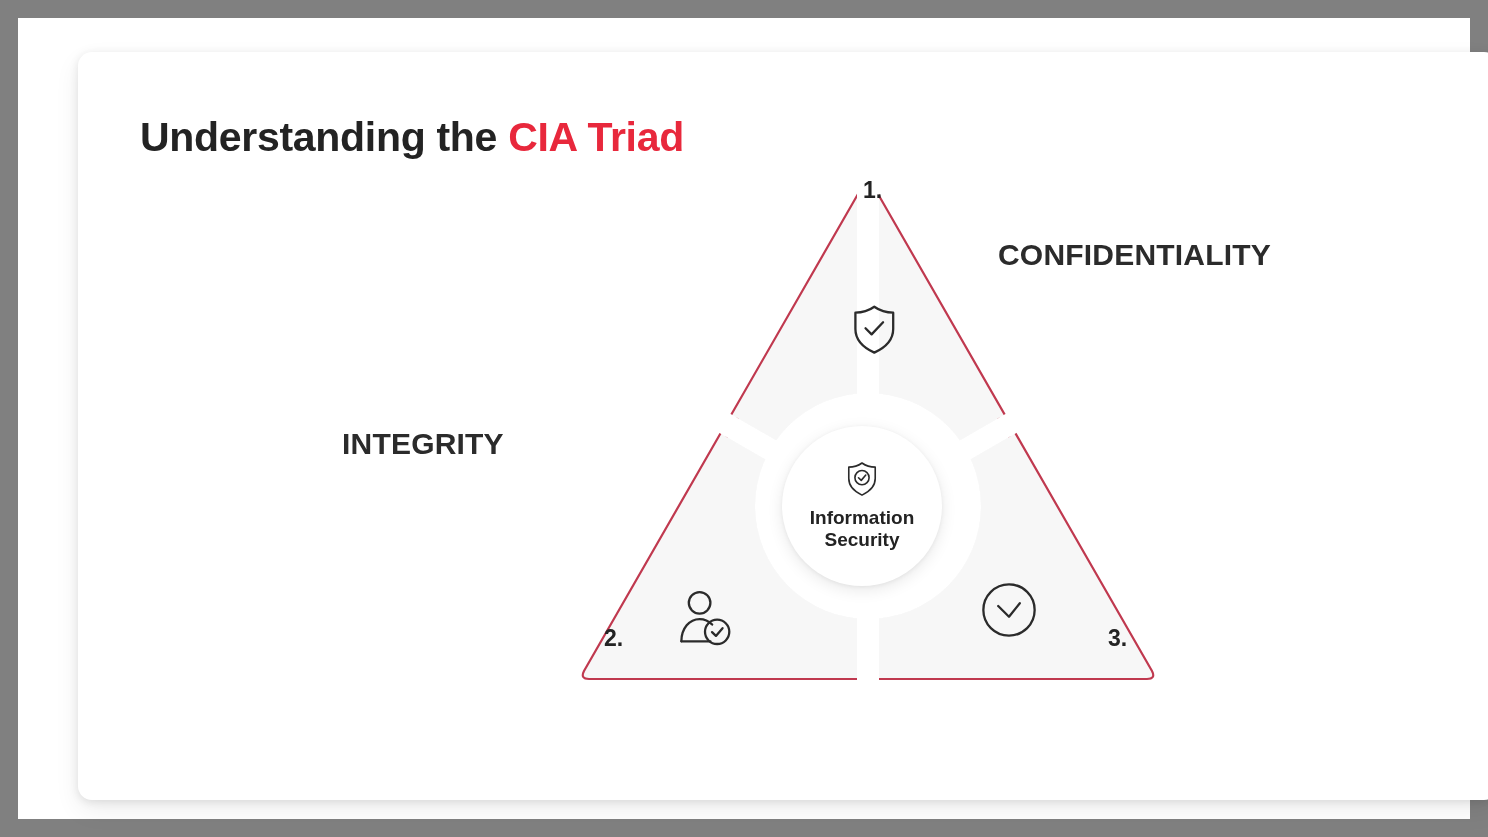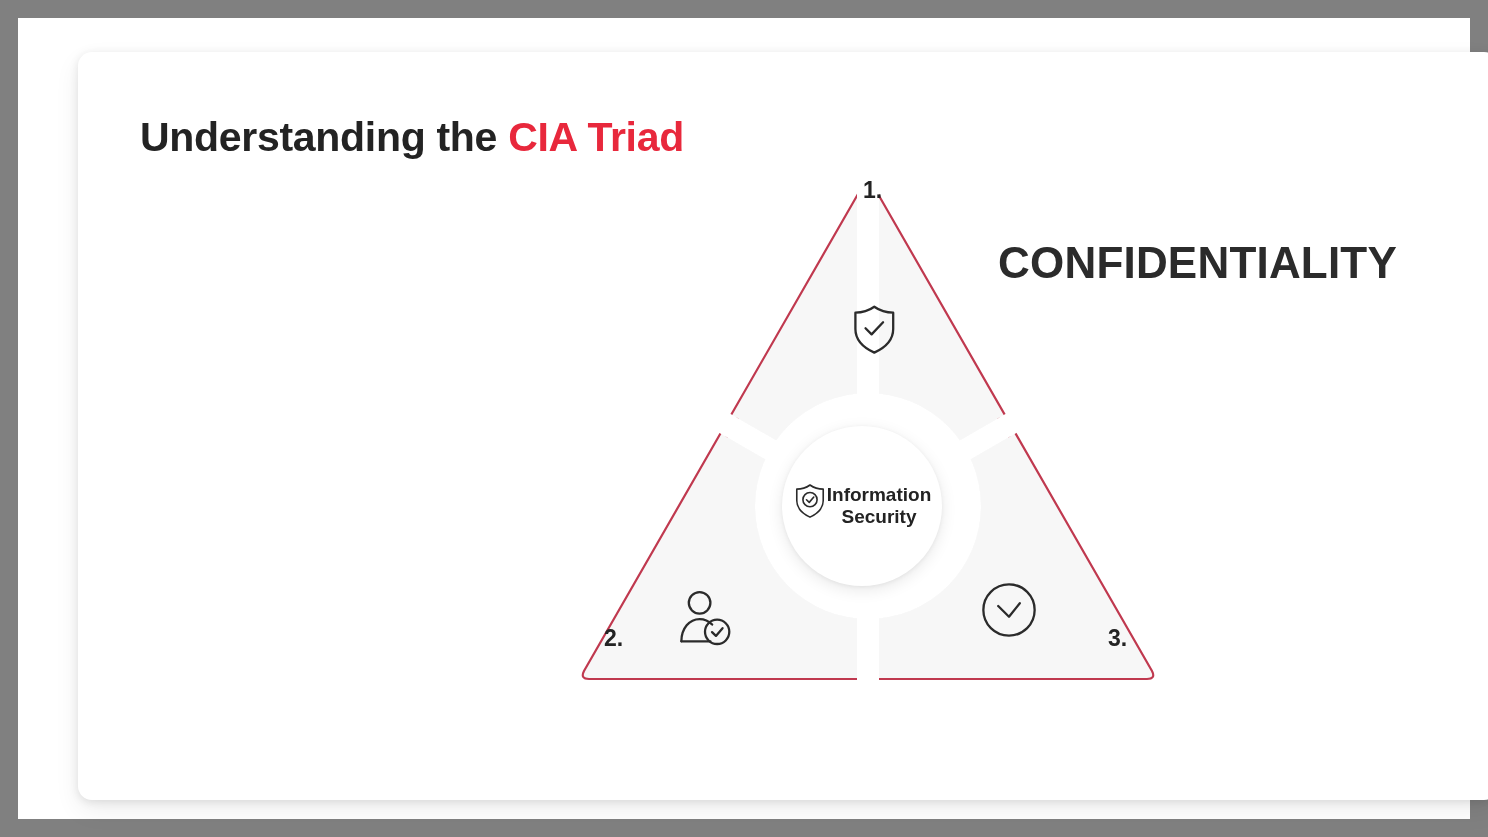--- a/index.html
+++ b/index.html
@@ -38,21 +38,21 @@
   #diagram {
     position:absolute;
     left:0; top:0;
     width:1420px; height:748px;
     pointer-events:none;
   }
   #diagram svg { display:block; }
 
   .side-label {
     position:absolute;
-    font-size:44px;
+    font-size:30px;
     font-weight:bold;
     color:#2b2b2b;
     letter-spacing:0.2px;
     white-space:nowrap;
   }
   #label-confidentiality { left:920px; top:186px; }
   #label-integrity       { left:264px; top:375px; }
   #label-availability    { left:1048px; top:442px; }
 
   .seg-number {
@@ -66,21 +66,21 @@
   #num-3 { left:1030px; top:573px; }
 
   #center-hub {
     position:absolute;
     left:704px; top:374px;
     width:160px; height:160px;
     border-radius:50%;
     background:#ffffff;
     box-shadow:0 4px 16px rgba(0,0,0,0.09), 0 1px 4px rgba(0,0,0,0.06);
     display:flex;
-    flex-direction:row;
+    flex-direction:column;
     align-items:center;
     justify-content:center;
   }
   #center-hub .hub-icon { margin-bottom:4px; }
   #hub-text {
     font-size:19px;
     font-weight:bold;
     color:#232323;
     line-height:1.15;
     text-align:center;
@@ -152,20 +152,21 @@
 
         <g transform="translate(904,531) scale(1.35)" fill="none" stroke="#2b2b2b" stroke-width="1.7" stroke-linecap="round" stroke-linejoin="round">
           <circle cx="20" cy="20" r="19"></circle>
           <polyline points="12,17 20,25 28,15"></polyline>
         </g>
       </svg>
     </div>
 
     <div class="side-label" id="label-confidentiality">CONFIDENTIALITY</div>
 
+    <div class="side-label" id="label-integrity">INTEGRITY</div>
 
 
     <div class="seg-number" id="num-1">1.</div>
 
     <div class="seg-number" id="num-2">2.</div>
 
     <div class="seg-number" id="num-3">3.</div>
 
     <div id="center-hub">
       <span class="hub-icon">

